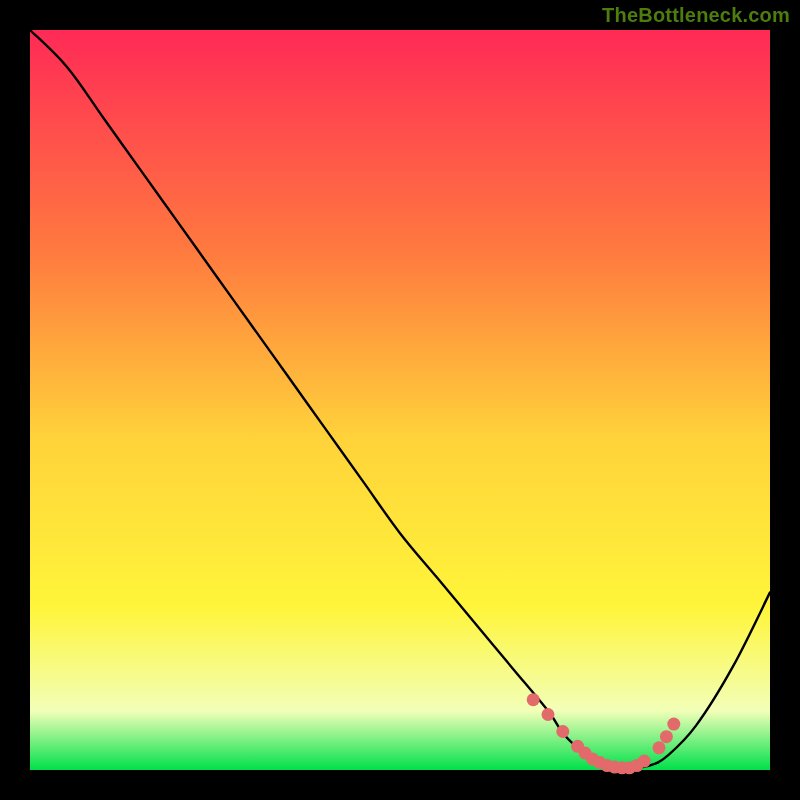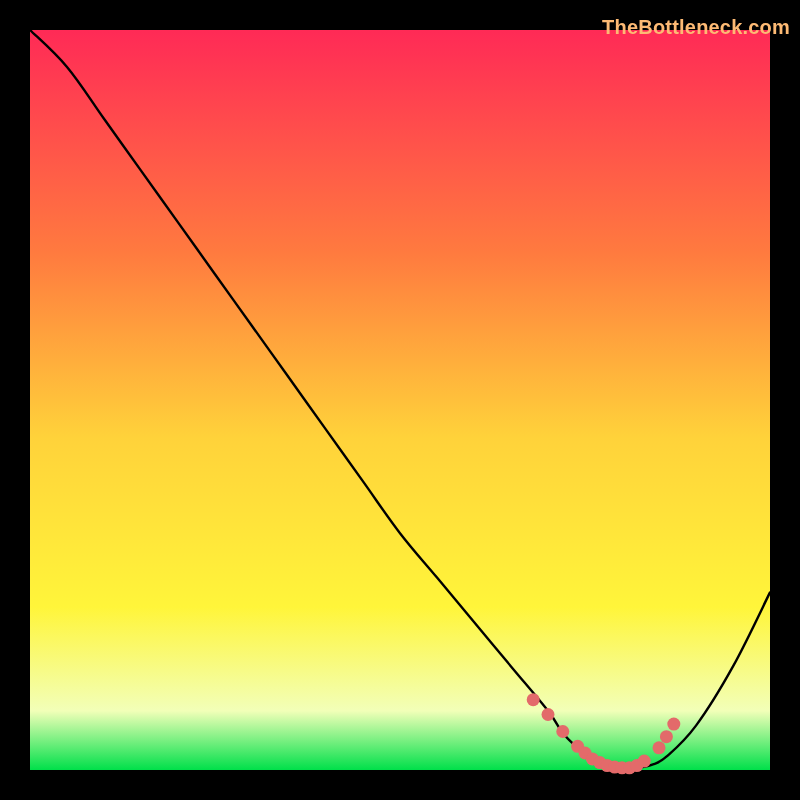--- a/index.html
+++ b/index.html
@@ -12,23 +12,23 @@
     font-family: Arial, Helvetica, sans-serif;
   }
   .stage {
     position: relative;
     width: 800px;
     height: 800px;
     background: #000;
   }
   .watermark {
     position: absolute;
-    top: 16px;
+    top: 4px;
     right: 10px;
-    color: #fdba74;
+    color: #4d7c0f;
     font-size: 20px;
     font-weight: 600;
     letter-spacing: 0.2px;
     z-index: 5;
     user-select: none;
   }
   svg.plot {
     position: absolute;
     left: 0;
     top: 0;

